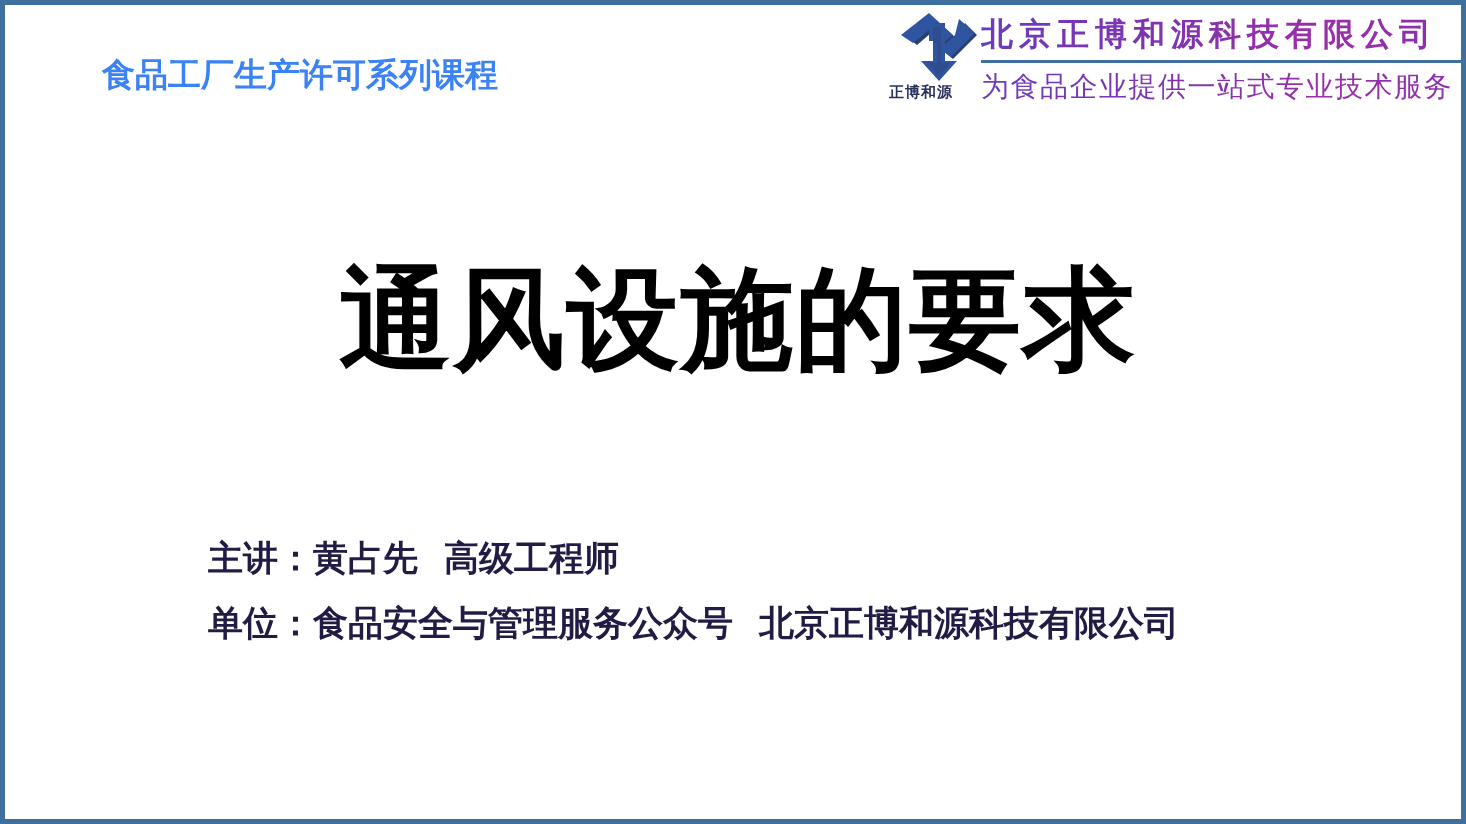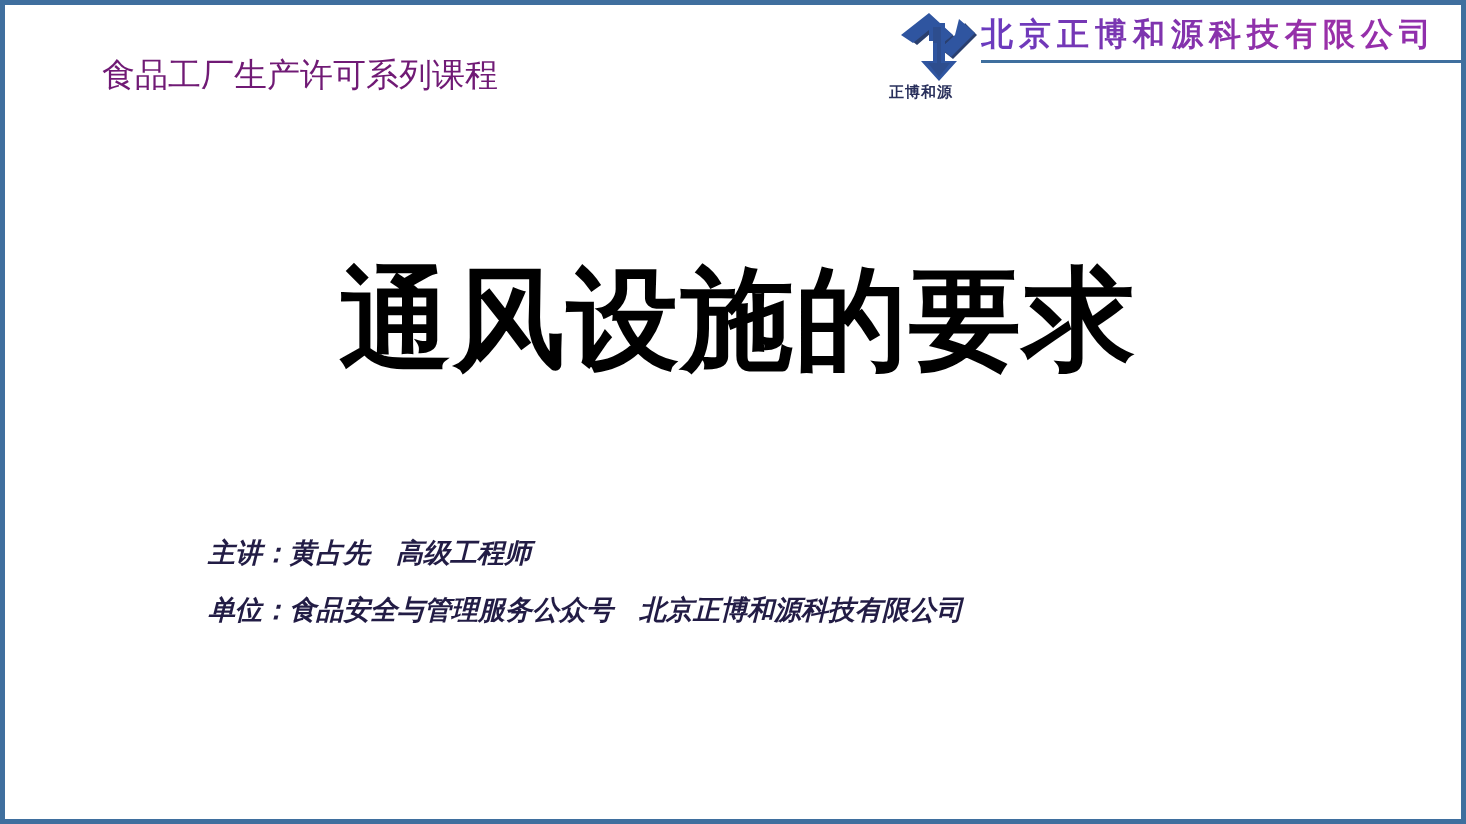--- a/index.html
+++ b/index.html
@@ -19,22 +19,22 @@
     border: 5px solid #3f6f9e;
     overflow: hidden;
   }
 
   
   .course-title {
     position: absolute;
     left: 97px;
     top: 52px;
     font-size: 33px;
-    font-weight: normal;
-    color: #701a75;
+    font-weight: bold;
+    color: #3b82f6;
     letter-spacing: 0px;
     white-space: nowrap;
     line-height: 1.1;
   }
 
   
   .company-block {
     position: absolute;
     left: 884px;
     top: 4px;
@@ -120,26 +120,25 @@
   }
 
   
   .meta-block {
     position: absolute;
     left: 203px;
     top: 535px;
     width: 1200px;
   }
   .meta-line {
-    font-size: 27px;
+    font-size: 35px;
     font-weight: bold;
     color: #221c45;
     white-space: nowrap;
     line-height: 1.0;
-    font-style: italic;
   }
   .meta-line.first { margin-bottom: 30px; }
   .meta-gap { display: inline-block; width: 26px; }
 </style>
 </head>
 <body>
 
 <div id="slide">
 
   <div class="course-title">食品工厂生产许可系列课程</div>
@@ -160,20 +159,21 @@
           <polygon points="34,12 50,12 50,50 62,50 44,70 26,50 38,50 38,30 34,30" fill="#2f55a0"></polygon>
           <polygon points="38,16 46,16 46,52 55,52 44,66 33,52 42,52 42,32 38,32" fill="#2a3f6e" opacity="0.35"></polygon>
         </svg>
       </div>
       <div class="logo-caption">正博和源</div>
     </div>
 
     <div class="company-text">
       <div class="company-name">北京正博和源科技有限公司</div>
       <div class="company-rule"></div>
+      <div class="company-slogan">为食品企业提供一站式专业技术服务</div>
     </div>
 
   </div>
 
   <div class="main-title">通风设施的要求</div>
 
   <div class="meta-block">
     <div class="meta-line first"><span>主讲：</span><span>黄占先</span><span class="meta-gap"></span><span>高级工程师</span></div>
     <div class="meta-line"><span>单位：</span><span>食品安全与管理服务公众号</span><span class="meta-gap"></span><span>北京正博和源科技有限公司</span></div>
   </div>

